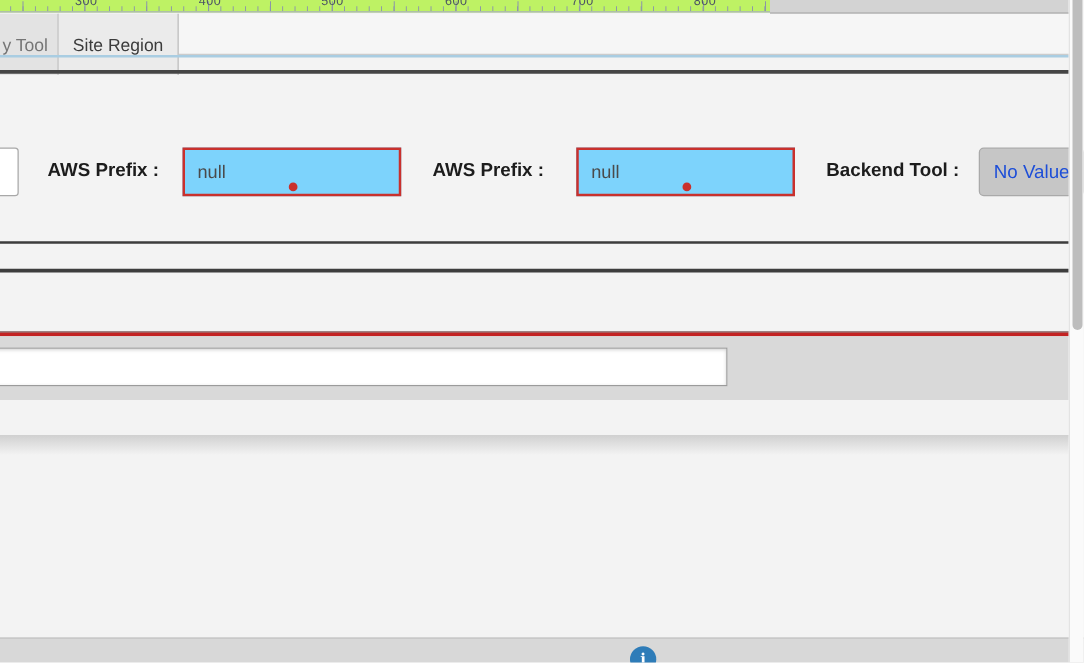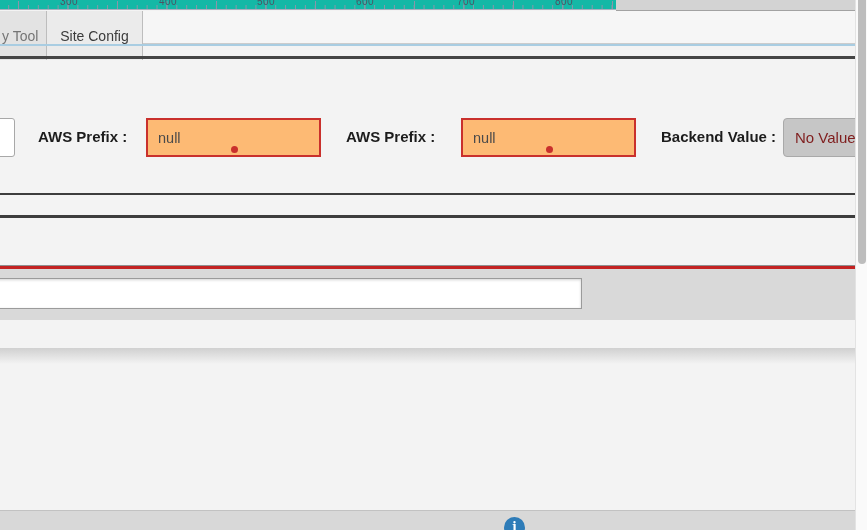--- a/index.html
+++ b/index.html
@@ -1,21 +1,21 @@
 <!DOCTYPE html>
 <html><head>
 <meta charset="utf-8">
 <style>
   * { margin:0; padding:0; box-sizing:border-box; }
   html,body { width:867px; height:530px; overflow:hidden; }
   body { font-family:"Liberation Sans", sans-serif; background:#f3f3f3; position:relative; }
   .abs { position:absolute; }
 
   
-  .ruler { left:0; top:0; width:616px; height:10px; background:#14b8a6;
+  .ruler { left:0; top:0; width:616px; height:10px; background:#bef264;
            border-bottom:1px solid #a9b0be; overflow:hidden; }
   .ruler-ticks-minor { position:absolute; left:0; bottom:0; width:100%; height:4px;
            background-image:linear-gradient(to right,#8b95a9 1px, transparent 1px);
            background-size:9.9px 100%; background-position-x:67.5px; }
   .ruler-ticks-medium { position:absolute; left:0; bottom:0; width:100%; height:8px;
            background-image:linear-gradient(to right,#8b95a9 1px, transparent 1px);
            background-size:49.5px 100%; background-position-x:67.5px; }
   .ruler-label { position:absolute; top:-4px; transform:translateX(-50%);
            font-size:10px; color:#4c5464; letter-spacing:.5px; }
   .rl0{left:69px;} .rl1{left:168px;} .rl2{left:266px;} .rl3{left:365px;} .rl4{left:466px;} .rl5{left:564px;}
@@ -43,27 +43,27 @@
   
   .form-label { top:118px; height:38px; line-height:38px; font-weight:bold;
                 font-size:15px; color:#1c1c1c; white-space:nowrap; }
   .lbl-prefix  { left:38px;text-align:right; }
   .lbl-region  { left:346px; }
   .lbl-backend { left:661px; }
   .cut-input { left:-14px; top:118px; width:29px; height:39px; background:#ffffff;
                border:1px solid #a8a8a8; border-radius:3px; }
   .err-input-wrap { top:118px; width:175px; height:39px; }
   .wrap-prefix { left:146px; } .wrap-region { left:461px; }
-  .err-input { width:100%; height:100%; border:2px solid #c9302c; background:#fdba74;
+  .err-input { width:100%; height:100%; border:2px solid #c9302c; background:#7dd3fc;
                font-family:"Liberation Sans", sans-serif; font-size:14.5px; color:#4a4a4a;
                padding-left:10px; outline:none; }
   .err-dot { position:absolute; left:50%; bottom:4px; width:7px; height:7px;
              margin-left:-3px; border-radius:50%; background:#c9302c; }
   .disabled-box { left:783px; top:118px; width:84px; height:39px; background:#c6c6c6;
-                  border:1px solid #a9a9a9; border-radius:4px; color:#7f1d1d;
+                  border:1px solid #a9a9a9; border-radius:4px; color:#1d4ed8;
                   font-size:15px; line-height:37px; padding-left:11px; white-space:nowrap;
                   overflow:hidden; }
 
   
   .gray-band { left:0; top:269px; width:855px; height:51px; background:#d9d9d9; }
   .big-input { left:-10px; top:278px; width:592px; height:31px; background:#ffffff;
                border:1px solid #9b9b9b; box-shadow:inset 0 1px 3px rgba(0,0,0,.18);
                font-family:"Liberation Sans", sans-serif; font-size:14px; color:#333;
                padding-left:14px; outline:none; }
 
@@ -98,42 +98,42 @@
   <span class="ruler-label rl4">700</span>
   <span class="ruler-label rl5">800</span>
 </div>
 <div class="abs ruler-end"></div>
 
 <div class="abs tabbar">
   <div class="tab tab-cut">
     <span>y Tool</span>
   </div>
   <div class="tab tab-active">
-    <span>Site Config</span>
+    <span>Site Region</span>
   </div>
 </div>
 <div class="abs blue-line"></div>
 
 <div class="abs dark-line-1"></div>
 
 <div class="abs cut-input"></div>
 
 <span class="abs form-label lbl-prefix">AWS Prefix :</span>
 <div class="abs err-input-wrap wrap-prefix">
   <input class="err-input" type="text" value="null" style="">
   <span class="err-dot"></span>
 </div>
 
 <span class="abs form-label lbl-region">AWS Prefix :</span>
 <div class="abs err-input-wrap wrap-region">
   <input class="err-input" type="text" value="null" style="">
   <span class="err-dot"></span>
 </div>
 
-<span class="abs form-label lbl-backend">Backend Value :</span>
+<span class="abs form-label lbl-backend">Backend Tool :</span>
 <div class="abs disabled-box">No Value</div>
 
 <div class="abs dark-line-2"></div>
 <div class="abs dark-line-3"></div>
 <div class="abs red-line"></div>
 
 <div class="abs gray-band"></div>
 <input class="abs big-input" type="text" value="" style="">
 
 <div class="abs shadow-band"></div>

